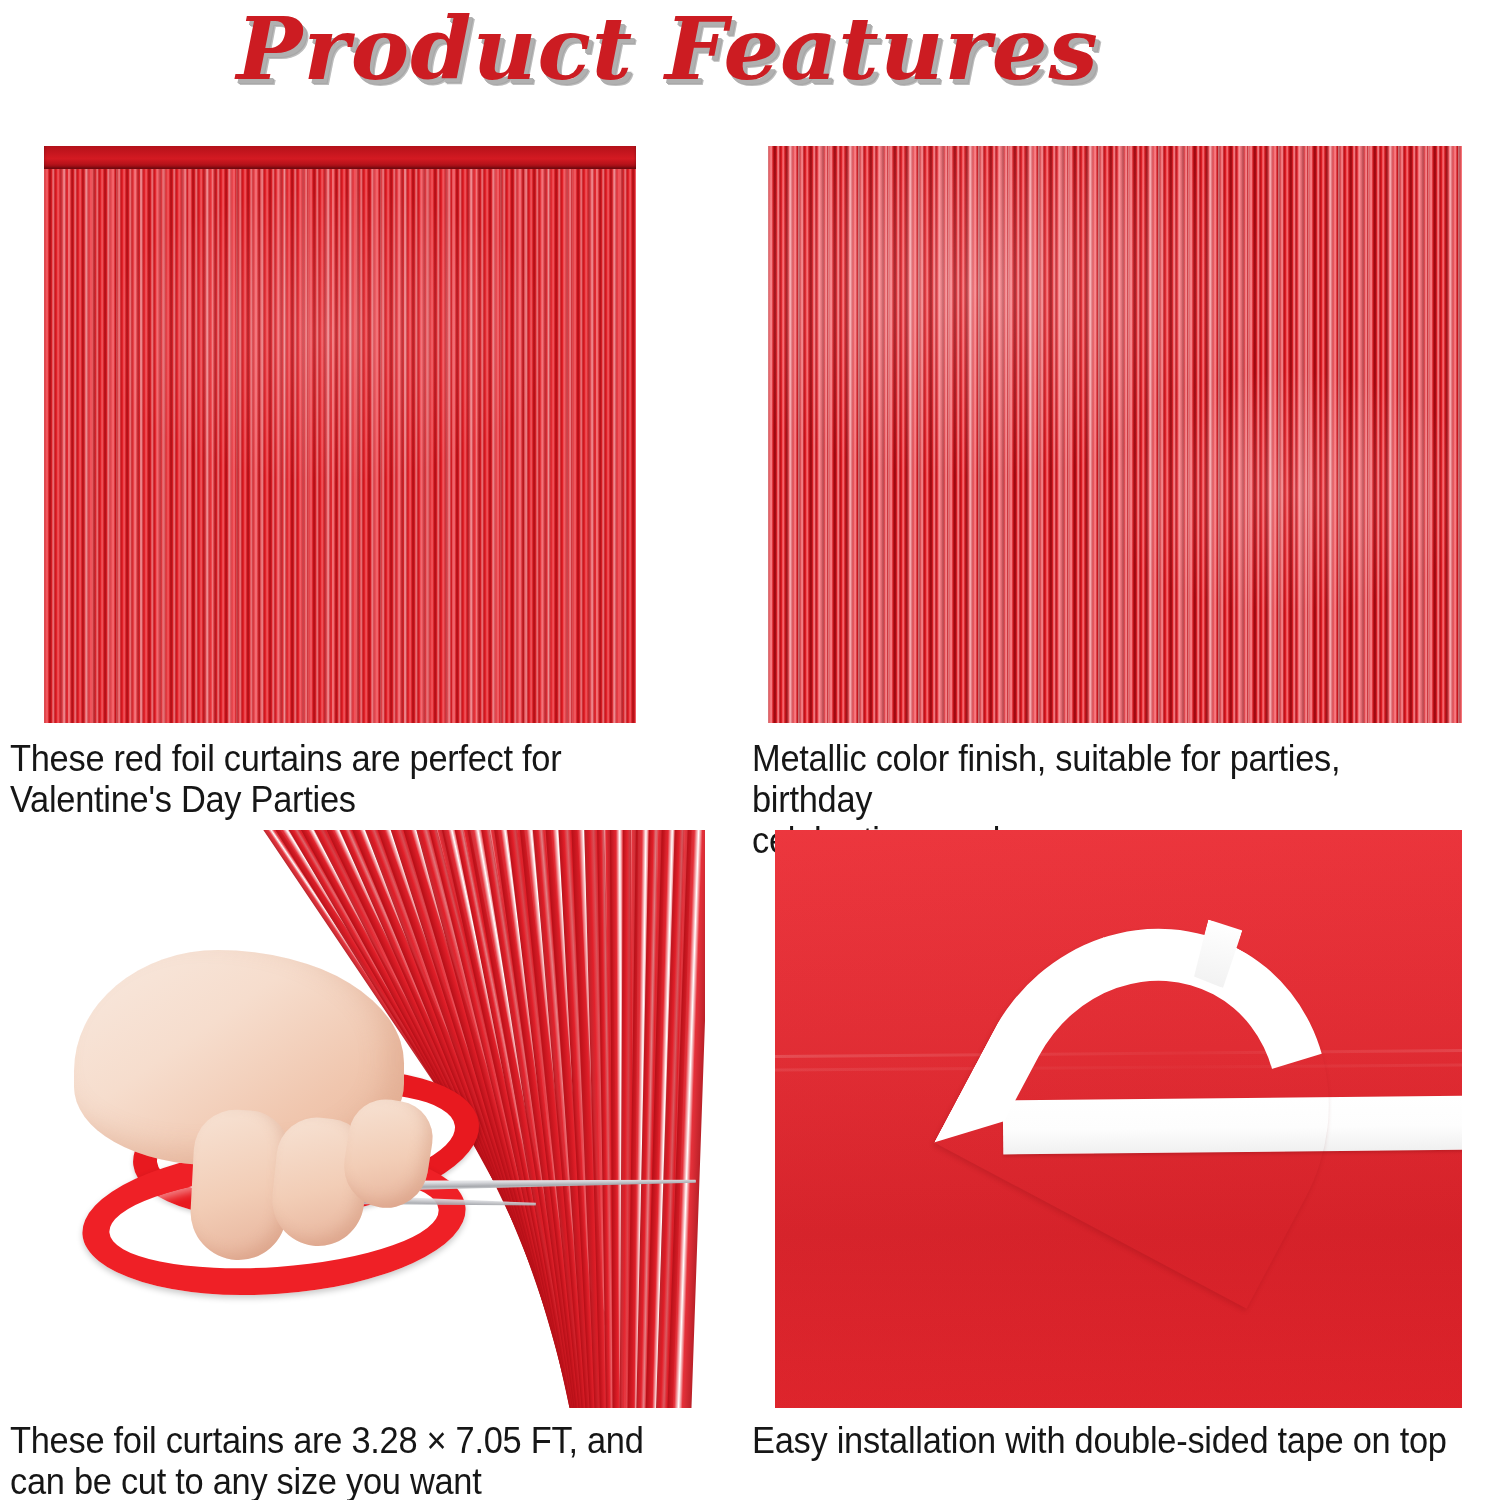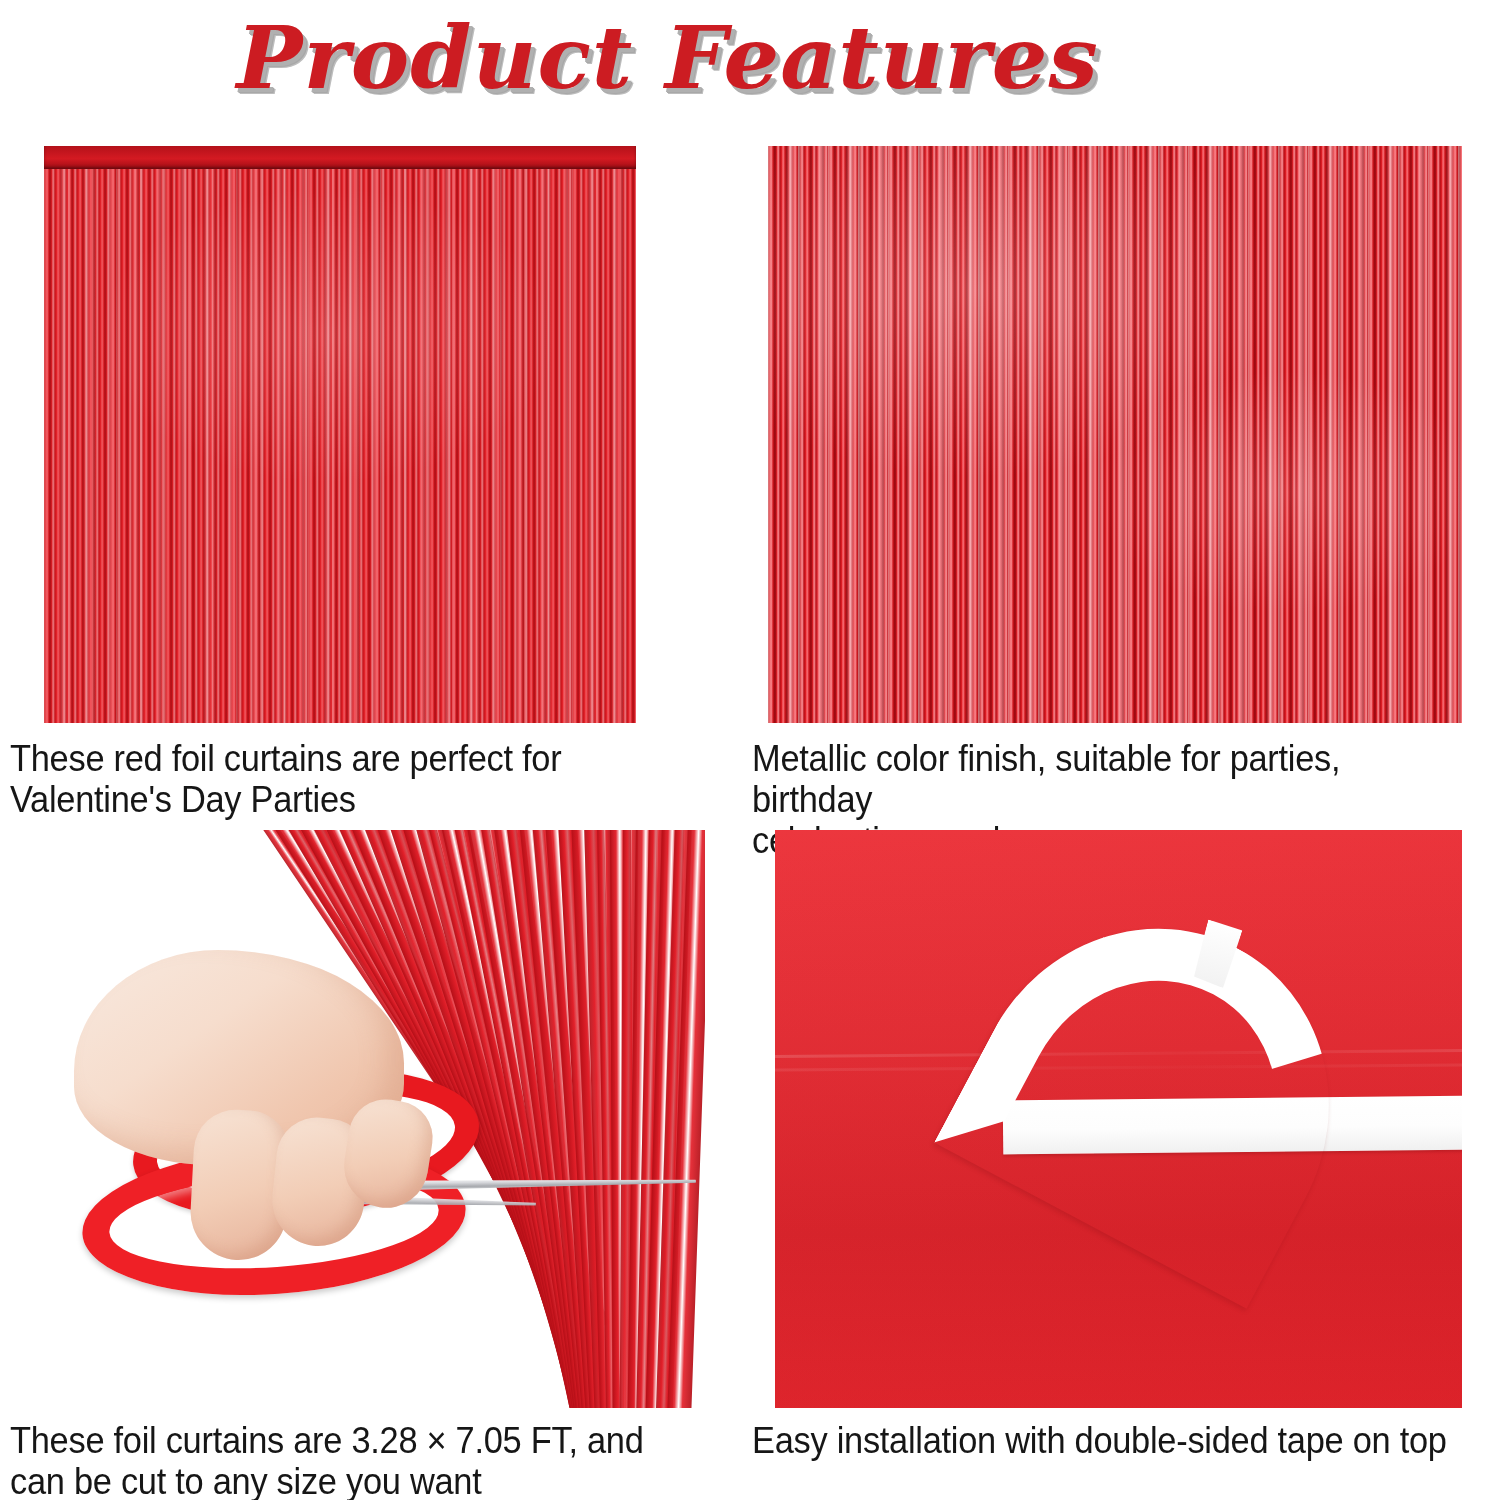--- a/index.html
+++ b/index.html
@@ -17,21 +17,20 @@
   }
 
   
   .title-bar {
     position: absolute;
     left: 0;
     top: 6px;
     width: 1336px;
     height: 104px;
     display: flex;
-    align-items: center;
     justify-content: center;
   }
   .title-text {
     font-family: "DejaVu Serif", "Liberation Serif", serif;
     font-weight: bold;
     font-style: italic;
     font-size: 86px;
     line-height: 1;
     letter-spacing: 1px;
     color: #CC1C22;

